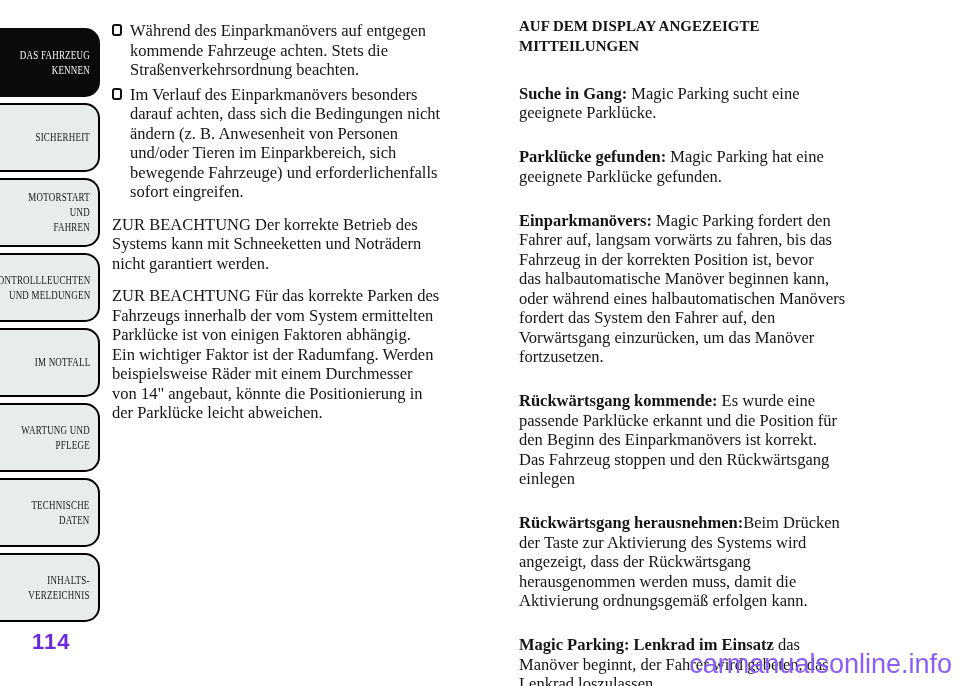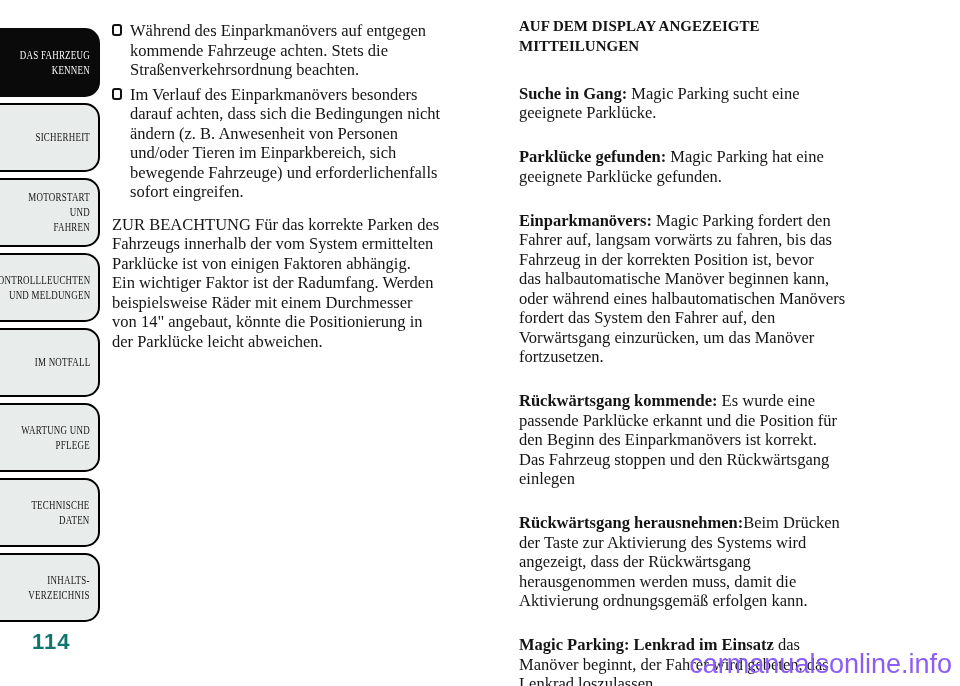--- a/index.html
+++ b/index.html
@@ -81,21 +81,21 @@
   .para b { font-weight: bold; }
 
   
   .page-number {
     position: absolute;
     left: 32px; top: 629px;
     font-family: "Liberation Sans", sans-serif;
     font-weight: bold;
     font-size: 22px;
     letter-spacing: 1px;
-    color: #0f766e;
+    color: #6d28d9;
   }
   .watermark {
     position: absolute;
     right: 8px; top: 649px;
     font-family: "Liberation Sans", sans-serif;
     font-size: 27px;
     color: #8b5cf6;
   }
 </style>
 </head>
@@ -145,20 +145,23 @@
     </div>
     <div class="bullet">
       <span class="bullet-box"></span>
       <div class="pre">Im Verlauf des Einparkmanövers besonders
 darauf achten, dass sich die Bedingungen nicht
 ändern (z. B. Anwesenheit von Personen
 und/oder Tieren im Einparkbereich, sich
 bewegende Fahrzeuge) und erforderlichenfalls
 sofort eingreifen.</div>
     </div>
+    <p class="pre note">ZUR BEACHTUNG Der korrekte Betrieb des
+Systems kann mit Schneeketten und Noträdern
+nicht garantiert werden.</p>
     <p class="pre note">ZUR BEACHTUNG Für das korrekte Parken des
 Fahrzeugs innerhalb der vom System ermittelten
 Parklücke ist von einigen Faktoren abhängig.
 Ein wichtiger Faktor ist der Radumfang. Werden
 beispielsweise Räder mit einem Durchmesser
 von 14" angebaut, könnte die Positionierung in
 der Parklücke leicht abweichen.</p>
   </main>
 
   <section class="col col2">

